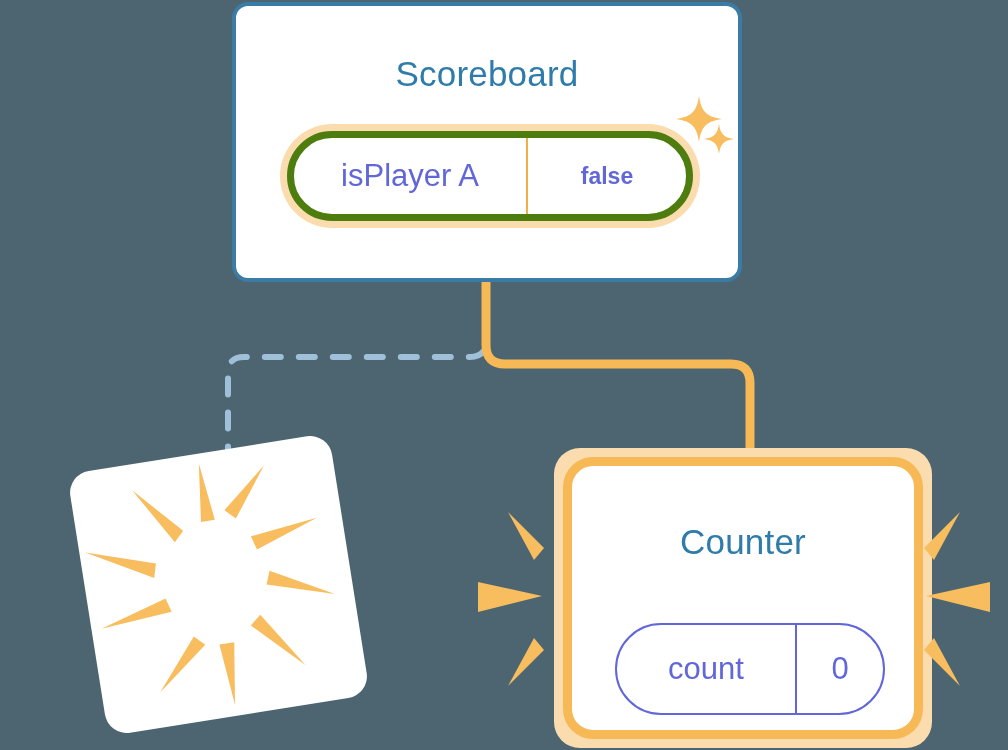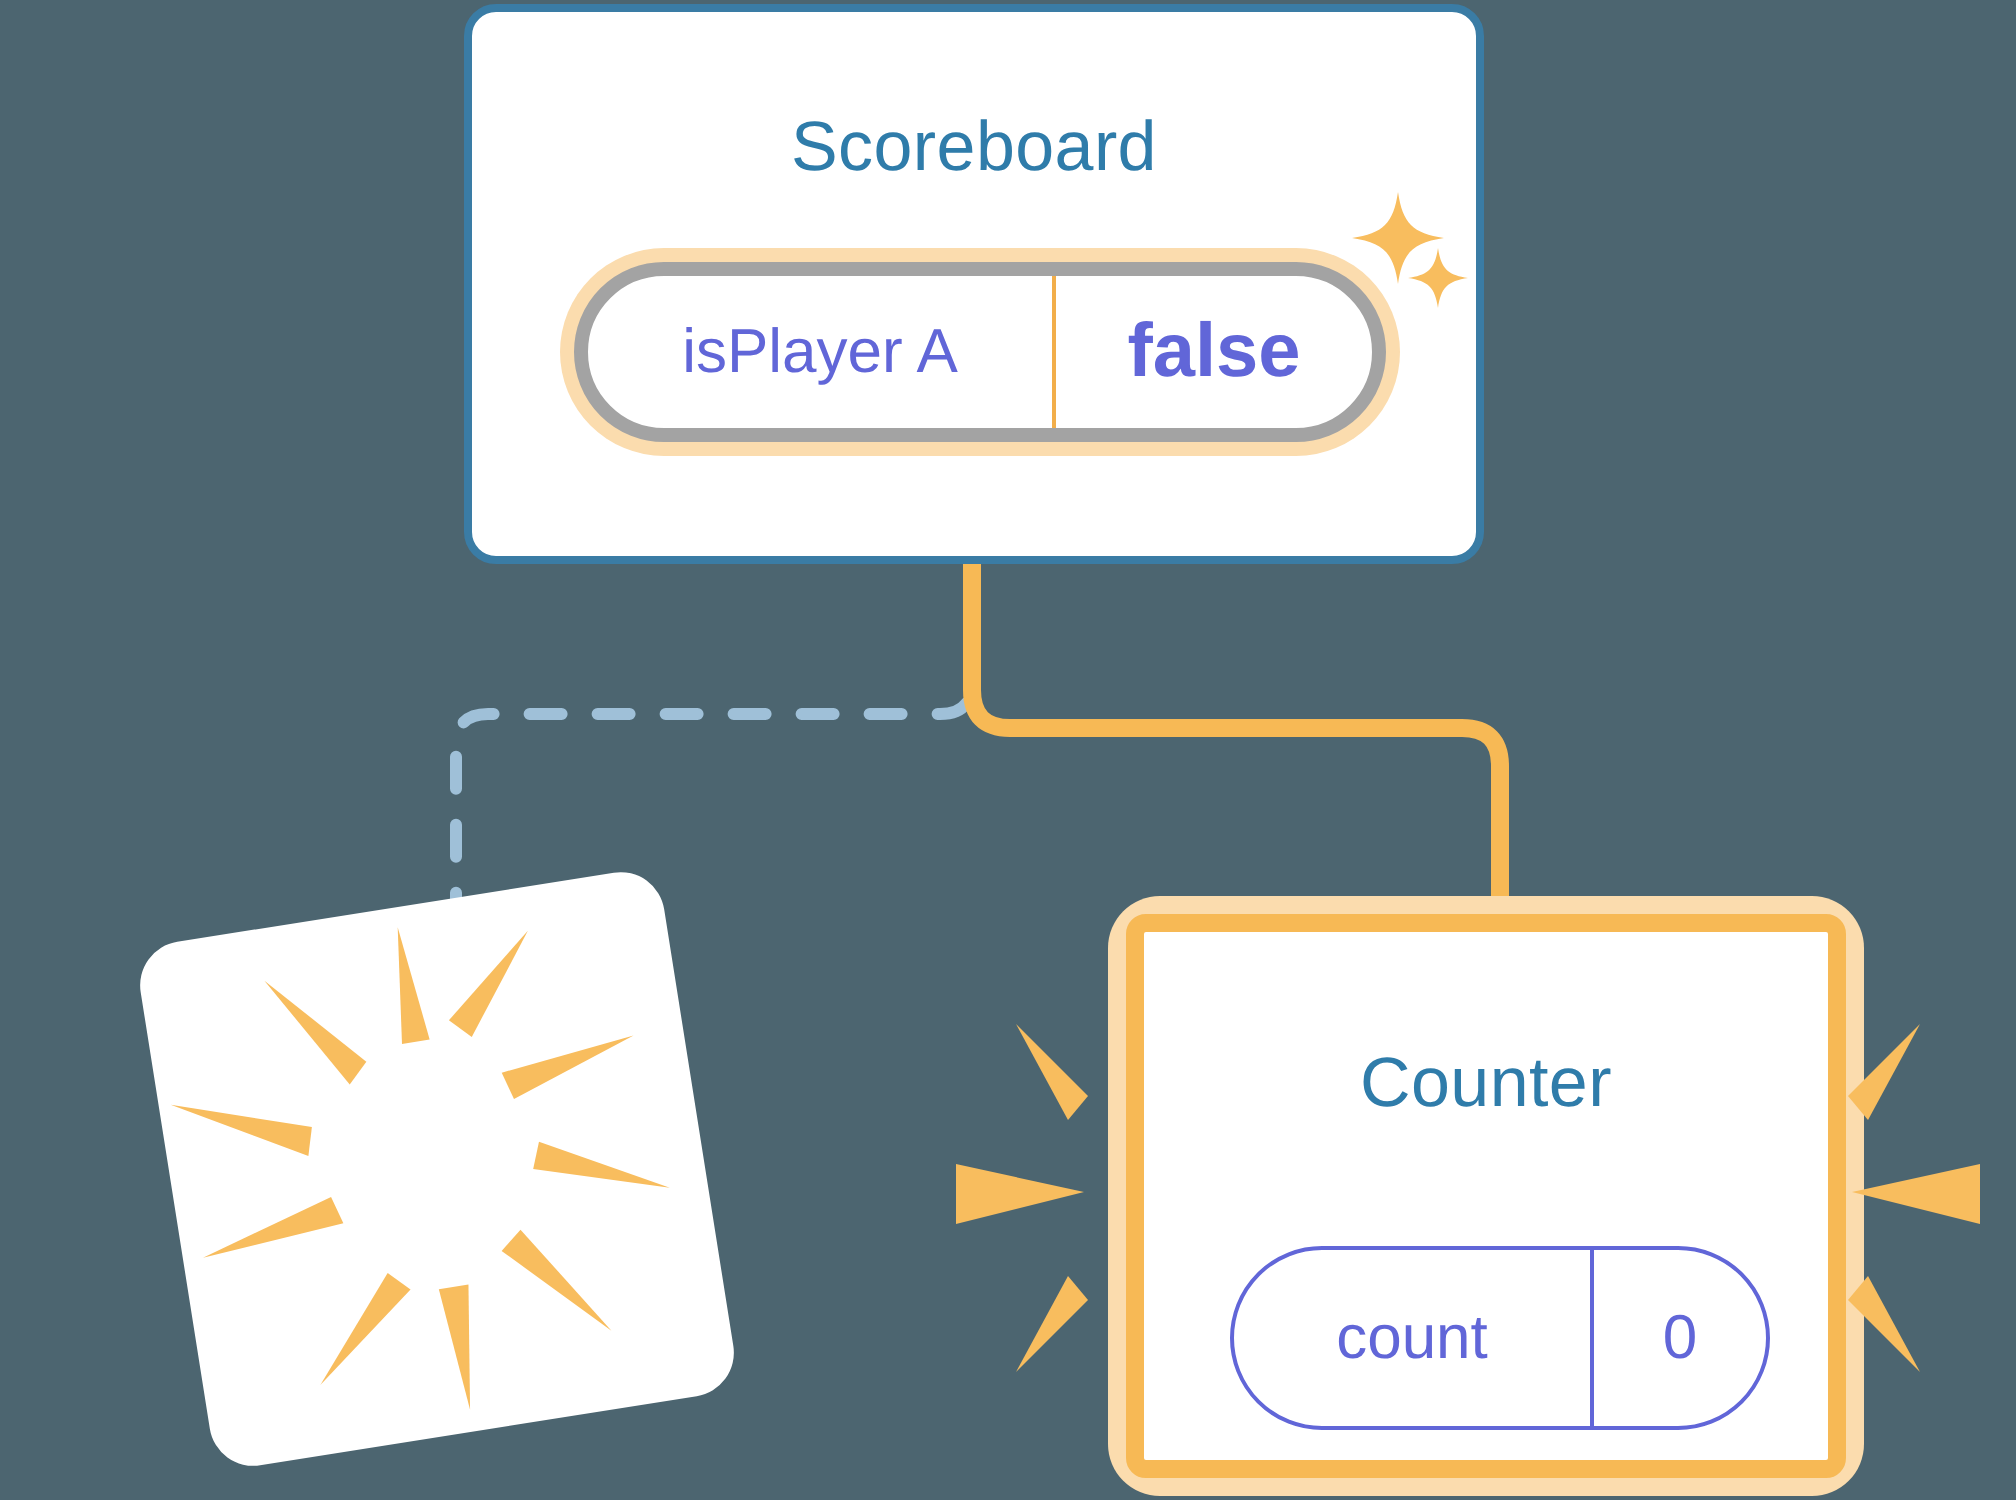--- a/index.html
+++ b/index.html
@@ -53,21 +53,21 @@
     background: #fbdcae;
     padding: 9px;
     z-index: 3;
   }
   #counter-card-inner {
     width: 100%;
     height: 100%;
     box-sizing: border-box;
     background: #ffffff;
     border: 9px solid #f7b955;
-    border-radius: 10px;
+    border-radius: 30px;
     position: relative;
   }
   
   #blank-card {
     left: 86px;
     top: 452px;
     width: 265px;
     height: 265px;
     background: #ffffff;
     border-radius: 22px;
@@ -100,40 +100,40 @@
     width: 420px;
     height: 104px;
     background: #fbdcae;
     border-radius: 52px;
     padding: 7px;
     box-sizing: border-box;
   }
   #scoreboard-chip {
     width: 100%;
     height: 100%;
-    border: 7px solid #a3a3a3;
+    border: 7px solid #4d7c0f;
     border-radius: 45px;
     overflow: hidden;
   }
   #scoreboard-chip .chip-key,
   #scoreboard-chip .chip-val {
     display: flex;
     align-items: center;
     justify-content: center;
     color: #6166d8;
   }
   #scoreboard-chip .chip-key {
     flex: 0 0 232px;
     font-size: 31px;
     font-weight: 400;
     border-right: 2px solid #f2ae4a;
   }
   #scoreboard-chip .chip-val {
     flex: 1 1 auto;
-    font-size: 38px;
+    font-size: 23px;
     font-weight: 700;
   }
   
   #counter-chip {
     position: absolute;
     left: 43px;
     top: 157px;
     width: 270px;
     height: 92px;
     border: 2px solid #6166d8;

